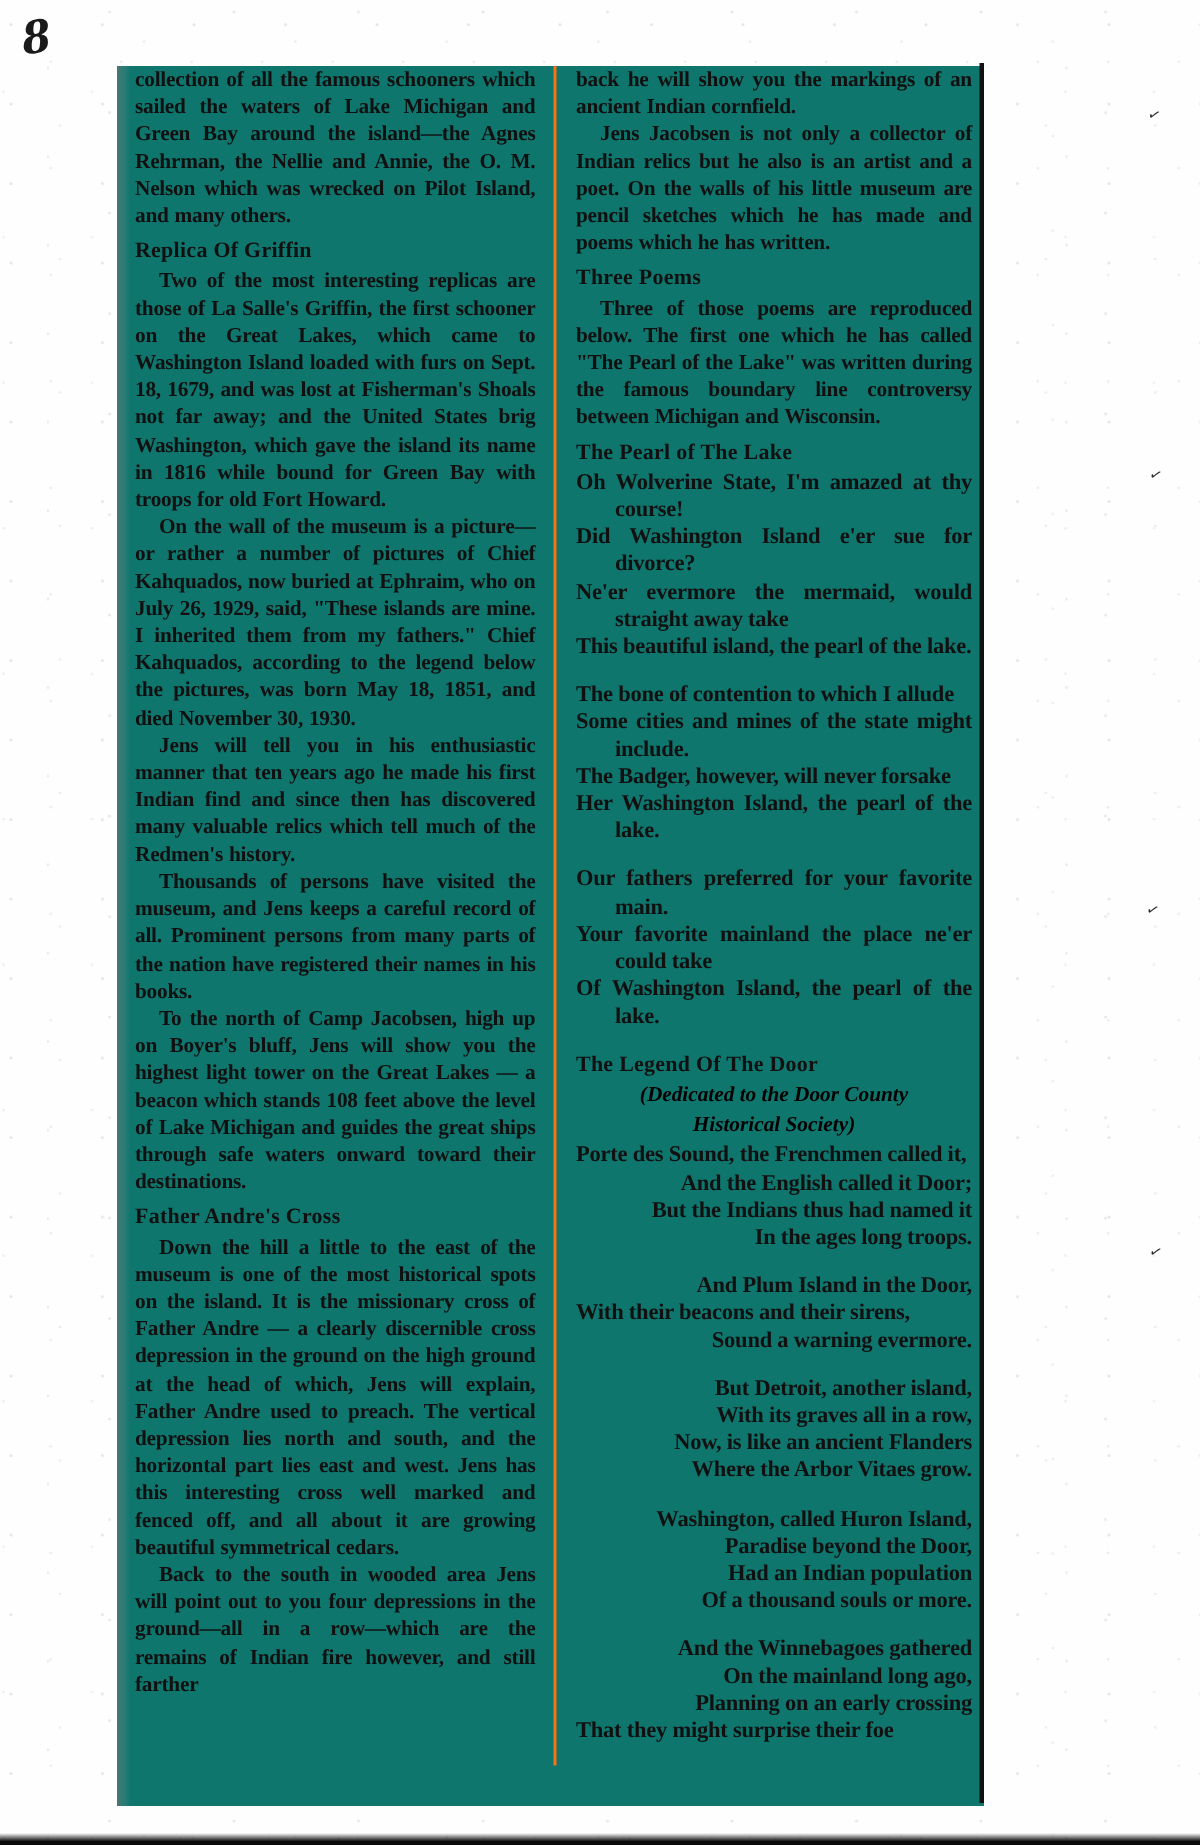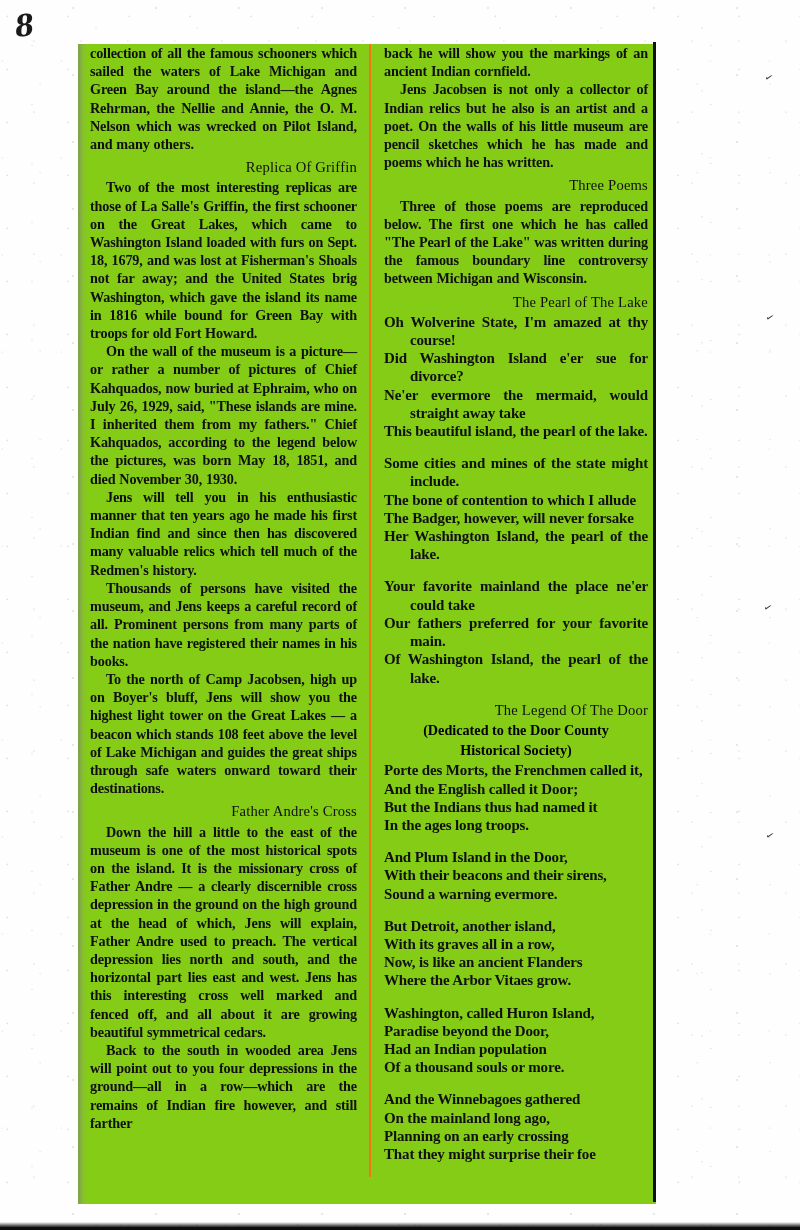--- a/index.html
+++ b/index.html
@@ -50,21 +50,21 @@
     letter-spacing: 0;
   }
 
   
   #clipping {
     position: absolute;
     left: 78px;
     top: 44px;
     width: 578px;
     height: 1160px;
-    background: #84cc16;
+    background: #0f766e;
     box-sizing: border-box;
   }
   
   #clipping::before {
     content: "";
     position: absolute;
     left: 0; top: 0; bottom: 0;
     width: 9px;
     background: linear-gradient(90deg, rgba(120,120,120,.55), rgba(150,150,150,.18) 60%, rgba(255,255,255,0));
     filter: blur(.3px);
@@ -107,36 +107,36 @@
     margin: 0 0 0 0;
     font-weight: 700;
     letter-spacing: -0.15px;
     word-spacing: .5px;
   }
   .para.cont { text-indent: 0; }
 
   .head {
     font-size: 14.6px;
     line-height: 18.2px;
-    font-weight: 400;
-    text-align: right;
+    font-weight: 700;
+    text-align: left;
     margin: 5px 0 2px 0;
     letter-spacing: .2px;
   }
 
   .poemline {
     font-size: 15px;
     line-height: 18.2px;
     font-weight: 700;
     text-align: justify;
     letter-spacing: -0.15px;
     padding-left: 26px;
     text-indent: -26px;
   }
-  .poemline.noj { text-align: left; }
+  .poemline.noj { text-align: right; }
   .stanza { margin-bottom: 14px; }
   .poemnote {
     font-size: 14.2px;
     line-height: 18.2px;
     font-weight: 700;
     text-align: center;
     margin-bottom: 2px;
   }
 
   
@@ -186,37 +186,37 @@
           <div class="head">Three Poems</div>
           <p class="para">Three of those poems are reproduced below. The first one which he has called "The Pearl of the Lake" was written during the famous boundary line controversy between Michigan and Wisconsin.</p>
           <div class="head">The Pearl of The Lake</div>
           <div class="stanza">
             <div class="poemline">Oh Wolverine State, I'm amazed at thy course!</div>
             <div class="poemline">Did Washington Island e'er sue for divorce?</div>
             <div class="poemline">Ne'er evermore the mermaid, would straight away take</div>
             <div class="poemline">This beautiful island, the pearl of the lake.</div>
           </div>
           <div class="stanza">
+            <div class="poemline">The bone of contention to which I allude</div>
             <div class="poemline">Some cities and mines of the state might include.</div>
-            <div class="poemline">The bone of contention to which I allude</div>
             <div class="poemline">The Badger, however, will never forsake</div>
             <div class="poemline">Her Washington Island, the pearl of the lake.</div>
           </div>
           <div class="stanza">
+            <div class="poemline">Our fathers preferred for your favorite main.</div>
             <div class="poemline">Your favorite mainland the place ne'er could take</div>
-            <div class="poemline">Our fathers preferred for your favorite main.</div>
             <div class="poemline">Of Washington Island, the pearl of the lake.</div>
           </div>
           <div class="head">The Legend Of The Door</div>
-          <div style="margin-bottom: 2px;">
+          <div style="margin-bottom: 2px; font-style: italic;">
             <div class="poemnote">(Dedicated to the Door County</div>
             <div class="poemnote">Historical Society)</div>
           </div>
           <div class="stanza">
-            <div class="poemline">Porte des Morts, the Frenchmen called it,</div>
+            <div class="poemline">Porte des Sound, the Frenchmen called it,</div>
             <div class="poemline noj">And the English called it Door;</div>
             <div class="poemline noj">But the Indians thus had named it</div>
             <div class="poemline noj">In the ages long troops.</div>
           </div>
           <div class="stanza">
             <div class="poemline noj">And Plum Island in the Door,</div>
             <div class="poemline">With their beacons and their sirens,</div>
             <div class="poemline noj">Sound a warning evermore.</div>
           </div>
           <div class="stanza">

